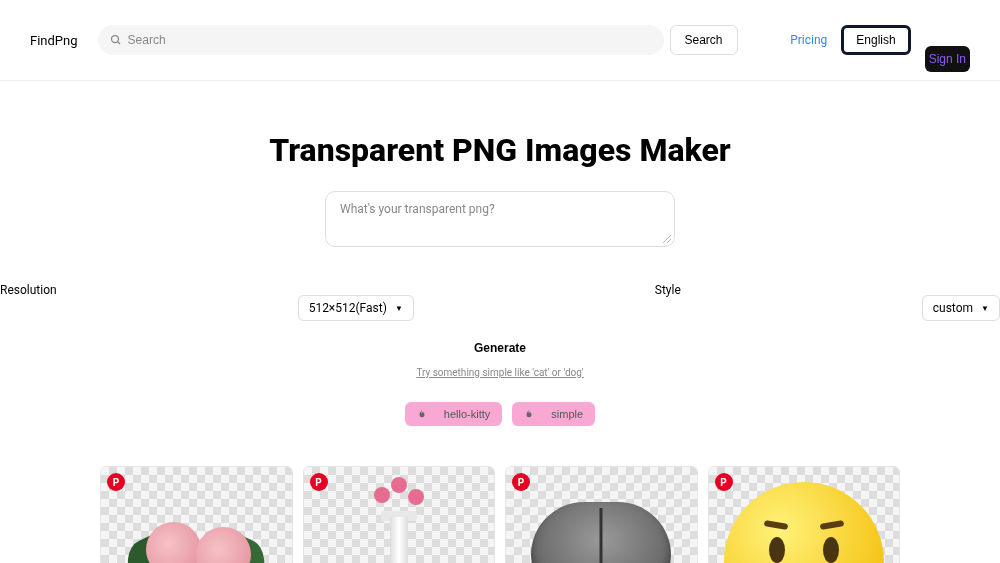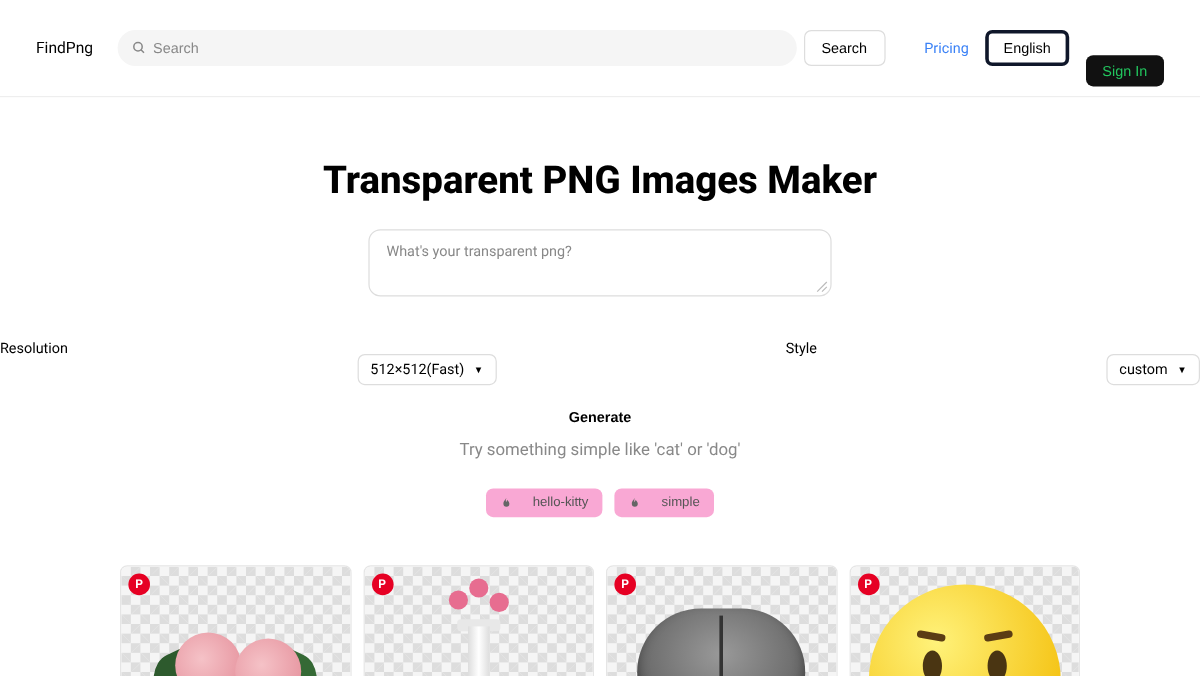--- a/index.html
+++ b/index.html
@@ -71,39 +71,39 @@
     .lang-btn {
       background: #fff;
       border: 3px solid #0f172a;
       border-radius: 6px;
       padding: 5px 12px;
       font-size: 12px;
       cursor: pointer;
     }
     .signin-btn {
       background: #111;
-      color: #22c55e;
+      color: #8b5cf6;
       border: none;
       border-radius: 6px;
-      padding: 6px 14px;
+      padding: 6px 4px;
       font-size: 12px;
       cursor: pointer;
       margin-top: 38px;
     }
     .main {
       text-align: center;
       padding: 50px 0 20px;
     }
     .title {
       font-size: 32px;
       font-weight: 800;
       margin-bottom: 22px;
     }
     .prompt-box {
-      width: 386px;
+      width: 350px;
       height: 56px;
       border: 1px solid #ddd;
       border-radius: 10px;
       margin: 0 auto 12px;
       padding: 10px 14px;
       text-align: left;
       font-size: 12px;
       color: #888;
       position: relative;
       resize: none;
@@ -139,23 +139,24 @@
     }
     .generate-btn {
       font-weight: 700;
       font-size: 12px;
       background: transparent;
       border: none;
       cursor: pointer;
       margin-bottom: 12px;
     }
     .hint {
-      font-size: 14px;
+      font-size: 10px;
       color: #888;
       margin-bottom: 24px;
+      text-decoration: underline;
     }
     .tags {
       display: flex;
       gap: 10px;
       justify-content: center;
     }
     .tag {
       background: #f9a8d4;
       border: none;
       border-radius: 6px;

